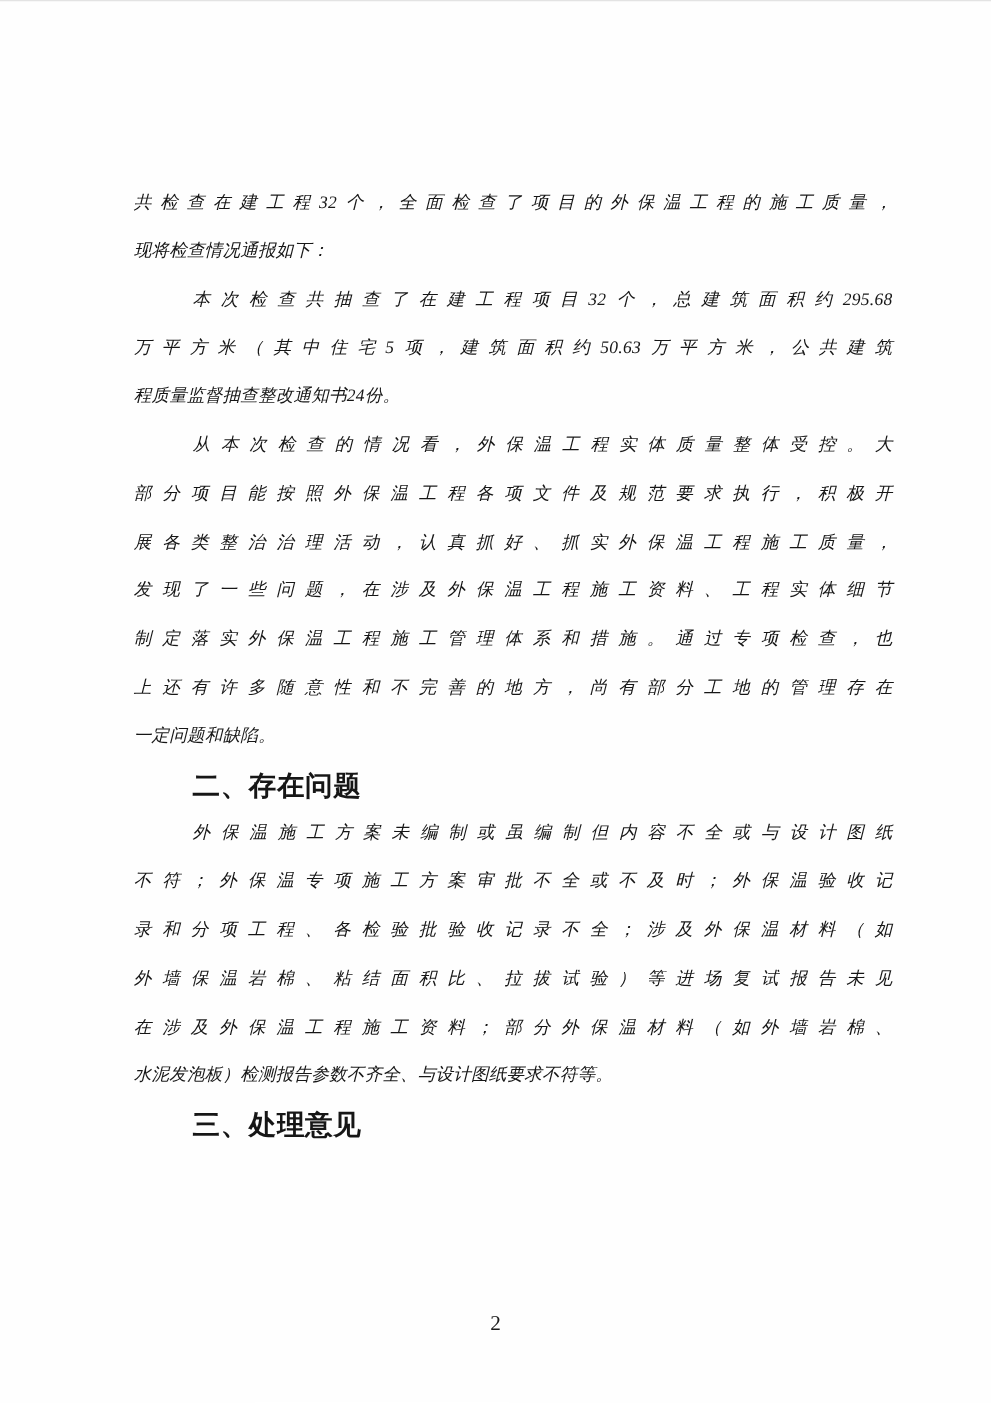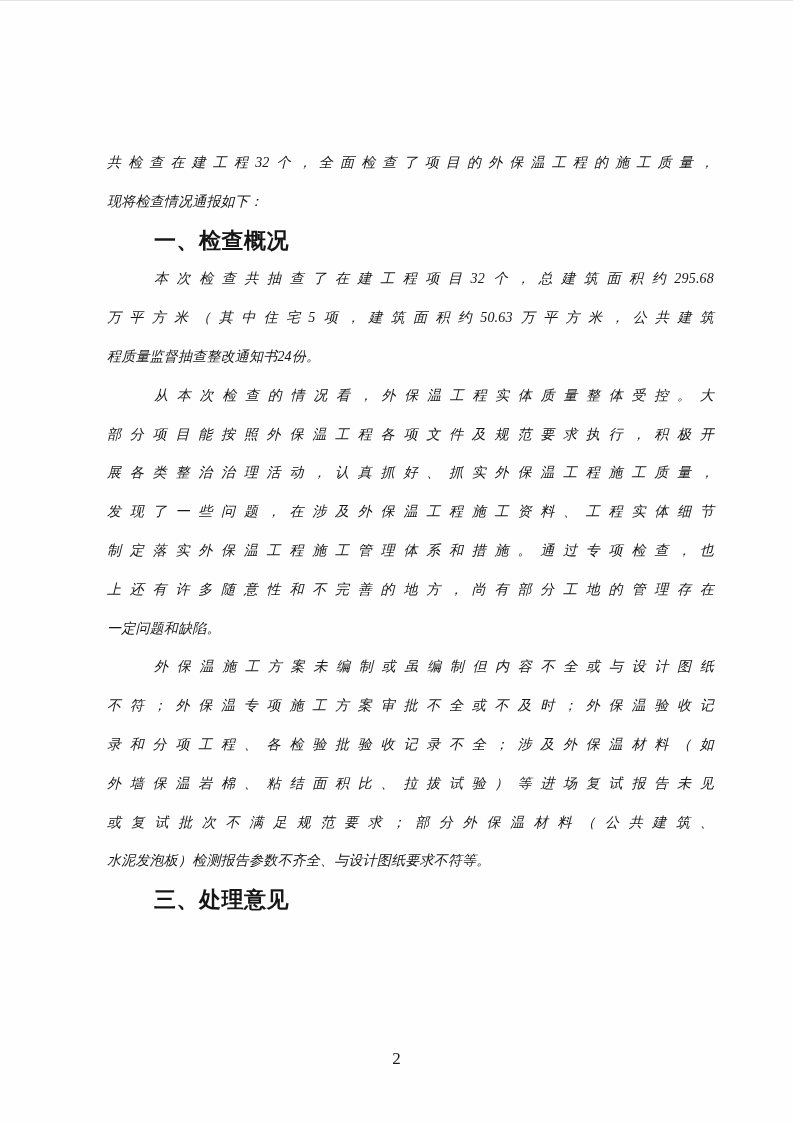--- a/index.html
+++ b/index.html
@@ -71,40 +71,40 @@
 <body>
 
 <div class="page">
   <div class="top-edge"></div>
 
   <div class="text-block">
 
     <div class="bline full">共检查在建工程32个，全面检查了项目的外保温工程的施工质量，</div>
     <div class="bline end">现将检查情况通报如下：</div>
 
-    <div class="heading">一、检查概况</div>
 
     <div class="bline full indent">本次检查共抽查了在建工程项目32个，总建筑面积约295.68</div>
     <div class="bline full">万平方米（其中住宅5项，建筑面积约50.63万平方米，公共建筑</div>
     <div class="bline end">程质量监督抽查整改通知书24份。</div>
 
     <div class="bline full indent">从本次检查的情况看，外保温工程实体质量整体受控。大</div>
     <div class="bline full">部分项目能按照外保温工程各项文件及规范要求执行，积极开</div>
     <div class="bline full">展各类整治治理活动，认真抓好、抓实外保温工程施工质量，</div>
     <div class="bline full">发现了一些问题，在涉及外保温工程施工资料、工程实体细节</div>
     <div class="bline full">制定落实外保温工程施工管理体系和措施。通过专项检查，也</div>
     <div class="bline full">上还有许多随意性和不完善的地方，尚有部分工地的管理存在</div>
     <div class="bline end">一定问题和缺陷。</div>
 
+    <div class="heading">二、存在问题</div>
 
     <div class="bline full indent">外保温施工方案未编制或虽编制但内容不全或与设计图纸</div>
     <div class="bline full">不符；外保温专项施工方案审批不全或不及时；外保温验收记</div>
     <div class="bline full">录和分项工程、各检验批验收记录不全；涉及外保温材料（如</div>
     <div class="bline full">外墙保温岩棉、粘结面积比、拉拔试验）等进场复试报告未见</div>
-    <div class="bline full">或复试批次不满足规范要求；部分外保温材料（公共建筑、</div>
+    <div class="bline full">在涉及外保温工程施工资料；部分外保温材料（如外墙岩棉、</div>
     <div class="bline end">水泥发泡板）检测报告参数不齐全、与设计图纸要求不符等。</div>
 
     <div class="heading">三、处理意见</div>
 
   </div>
 
   <div class="pageno">2</div>
 </div>
 
 </body></html>

